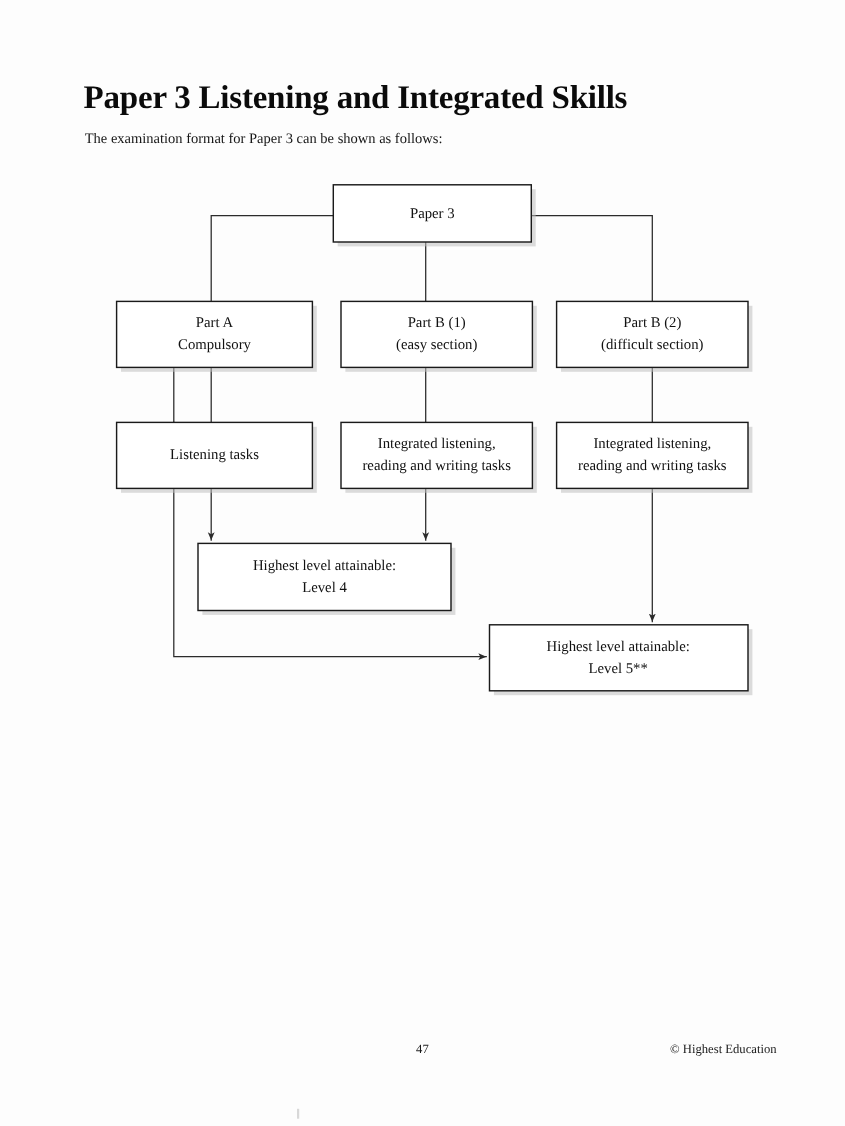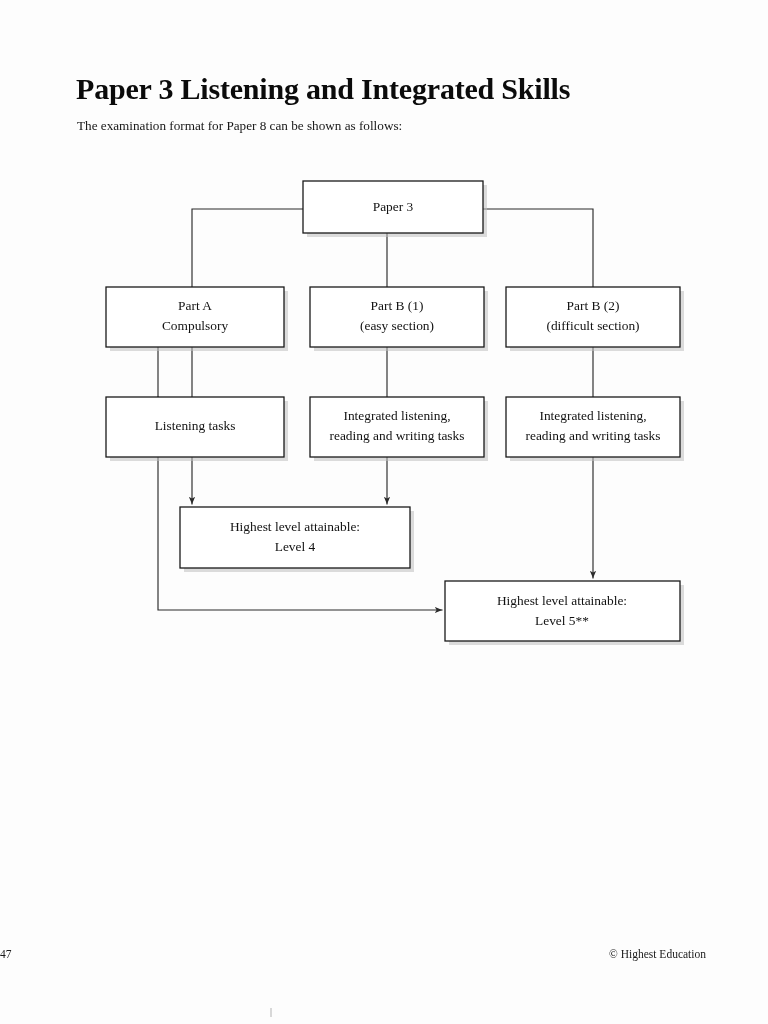--- a/index.html
+++ b/index.html
@@ -41,41 +41,41 @@
     top: 105px;
     width: 620px;
     font-size: 13.2px;
     color: #161616;
   }
 
   
   #flowchart {
     position: absolute;
     left: 0;
-    top: 13px;
+    top: 0;
     width: 620px;
     height: 700px;
   }
   #flowchart svg { display: block; }
 
   .box-label {
     font-family: "Liberation Serif", "DejaVu Serif", serif;
     font-size: 13.4px;
     fill: #111111;
     text-anchor: middle;
     dominant-baseline: middle;
   }
 
   
   #footer-page-number {
     position: absolute;
     left: 0;
     top: 948px;
     width: 768px;
-    text-align: left;
+    text-align: center;
     font-size: 11.5px;
     color: #1a1a1a;
   }
   #footer-copyright {
     position: absolute;
     right: 62px;
     top: 948px;
     font-size: 11.5px;
     color: #1a1a1a;
     white-space: nowrap;
@@ -89,21 +89,21 @@
     background: #d8d8d8;
   }
 </style>
 </head>
 <body>
 
 <div class="page">
 
   <h1 id="page-title">Paper 3 Listening and Integrated Skills</h1>
 
-  <p id="intro-text">The examination format for Paper 8 can be shown as follows:</p>
+  <p id="intro-text">The examination format for Paper 3 can be shown as follows:</p>
 
   <div id="flowchart">
     <svg width="768" height="700" viewBox="0 0 768 700" xmlns="http://www.w3.org/2000/svg">
       <defs>
         <marker id="arrow" markerWidth="9" markerHeight="9" refX="6.2" refY="3.1" orient="auto" markerUnits="strokeWidth">
           <path d="M0,0.4 L6.4,3.1 L0,5.8 L1.5,3.1 Z" fill="#2b2b2b"></path>
         </marker>
       </defs>
 
       <g stroke="#2b2b2b" stroke-width="1.15" fill="none" stroke-linecap="square">

